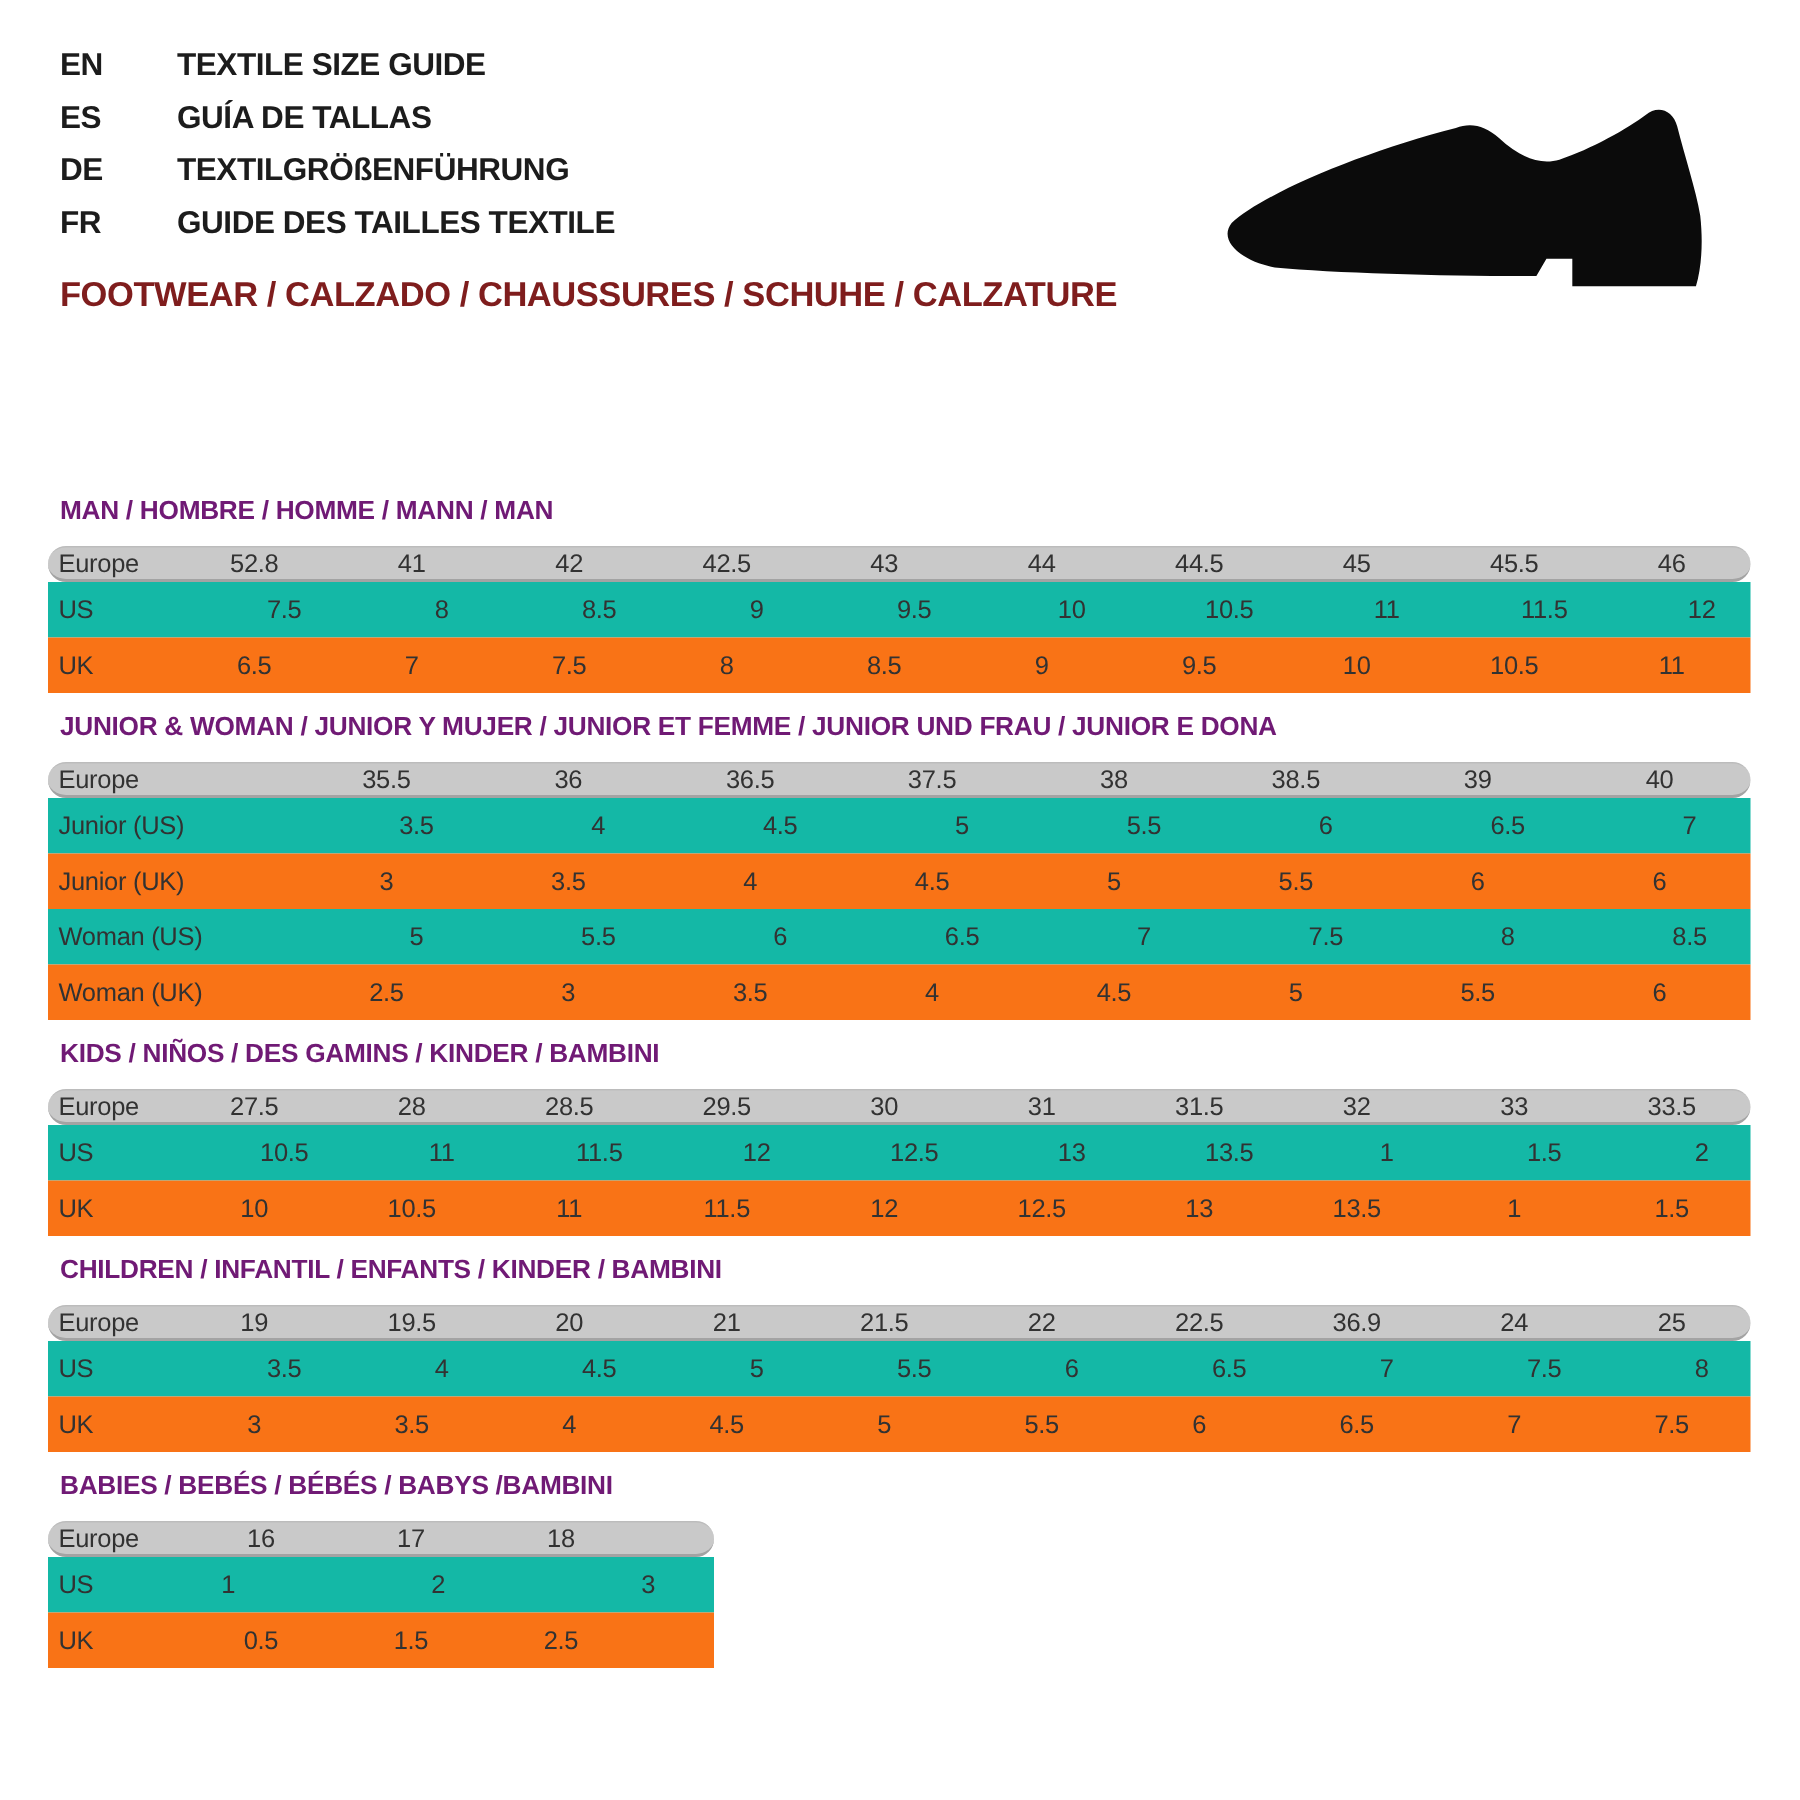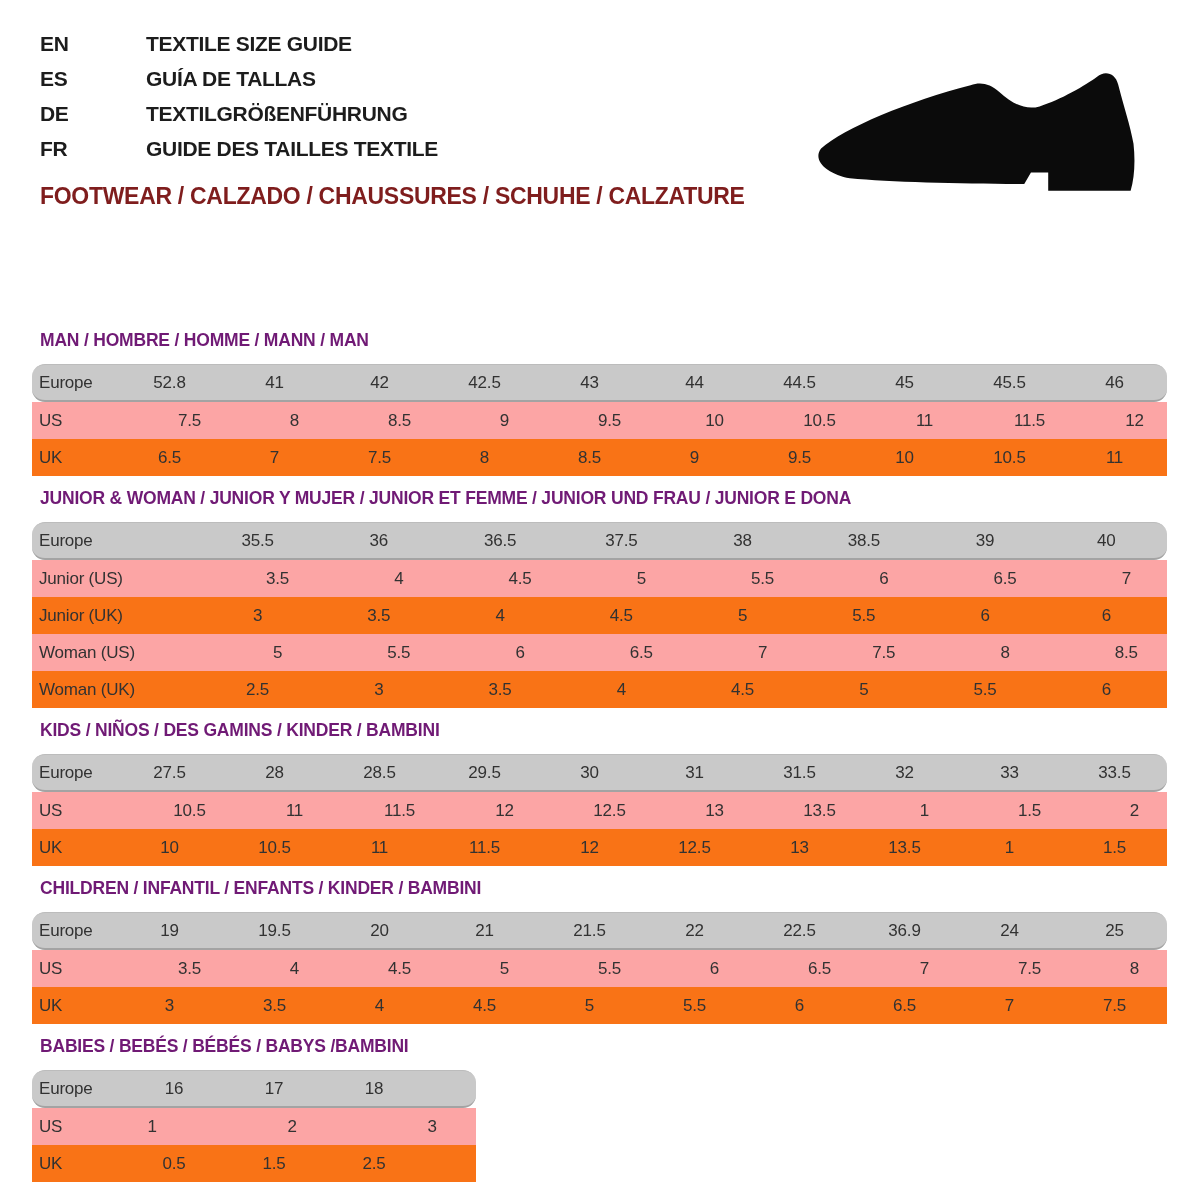--- a/index.html
+++ b/index.html
@@ -25,21 +25,20 @@
   .top-block {
     position: relative;
     padding: 26px 0 0 40px;
     height: 236px;
     box-sizing: border-box;
   }
   .lang-row {
     display: flex;
     height: 35px;
     align-items: center;
-    gap: 28px;
   }
   .lang-code {
     width: 78px;
     font-weight: 700;
     font-size: 21px;
     letter-spacing: -0.3px;
     color: #1c1c1c;
   }
   .lang-title {
     font-weight: 700;
@@ -90,28 +89,28 @@
   .trow {
     display: flex;
     align-items: center;
     height: 37px;
     box-sizing: border-box;
   }
   .trow.thead {
     background: #c9c9c9;
     border-top: 1px solid #bcbcbc;
     border-bottom: 2px solid #a3a3a3;
-    height: 38px;
+    height: 24px;
     border-radius: 13px;
   }
   .trow.row-shaded {
     background: #f97316;
   }
   .trow.row-light {
-    background: #fca5a5;
+    background: #14b8a6;
     gap: 40px;
   }
   .tlabel {
     width: 85px;
     padding-left: 7px;
     box-sizing: border-box;
     white-space: nowrap;
   }
   .tcell {
     flex: 1 1 0;

